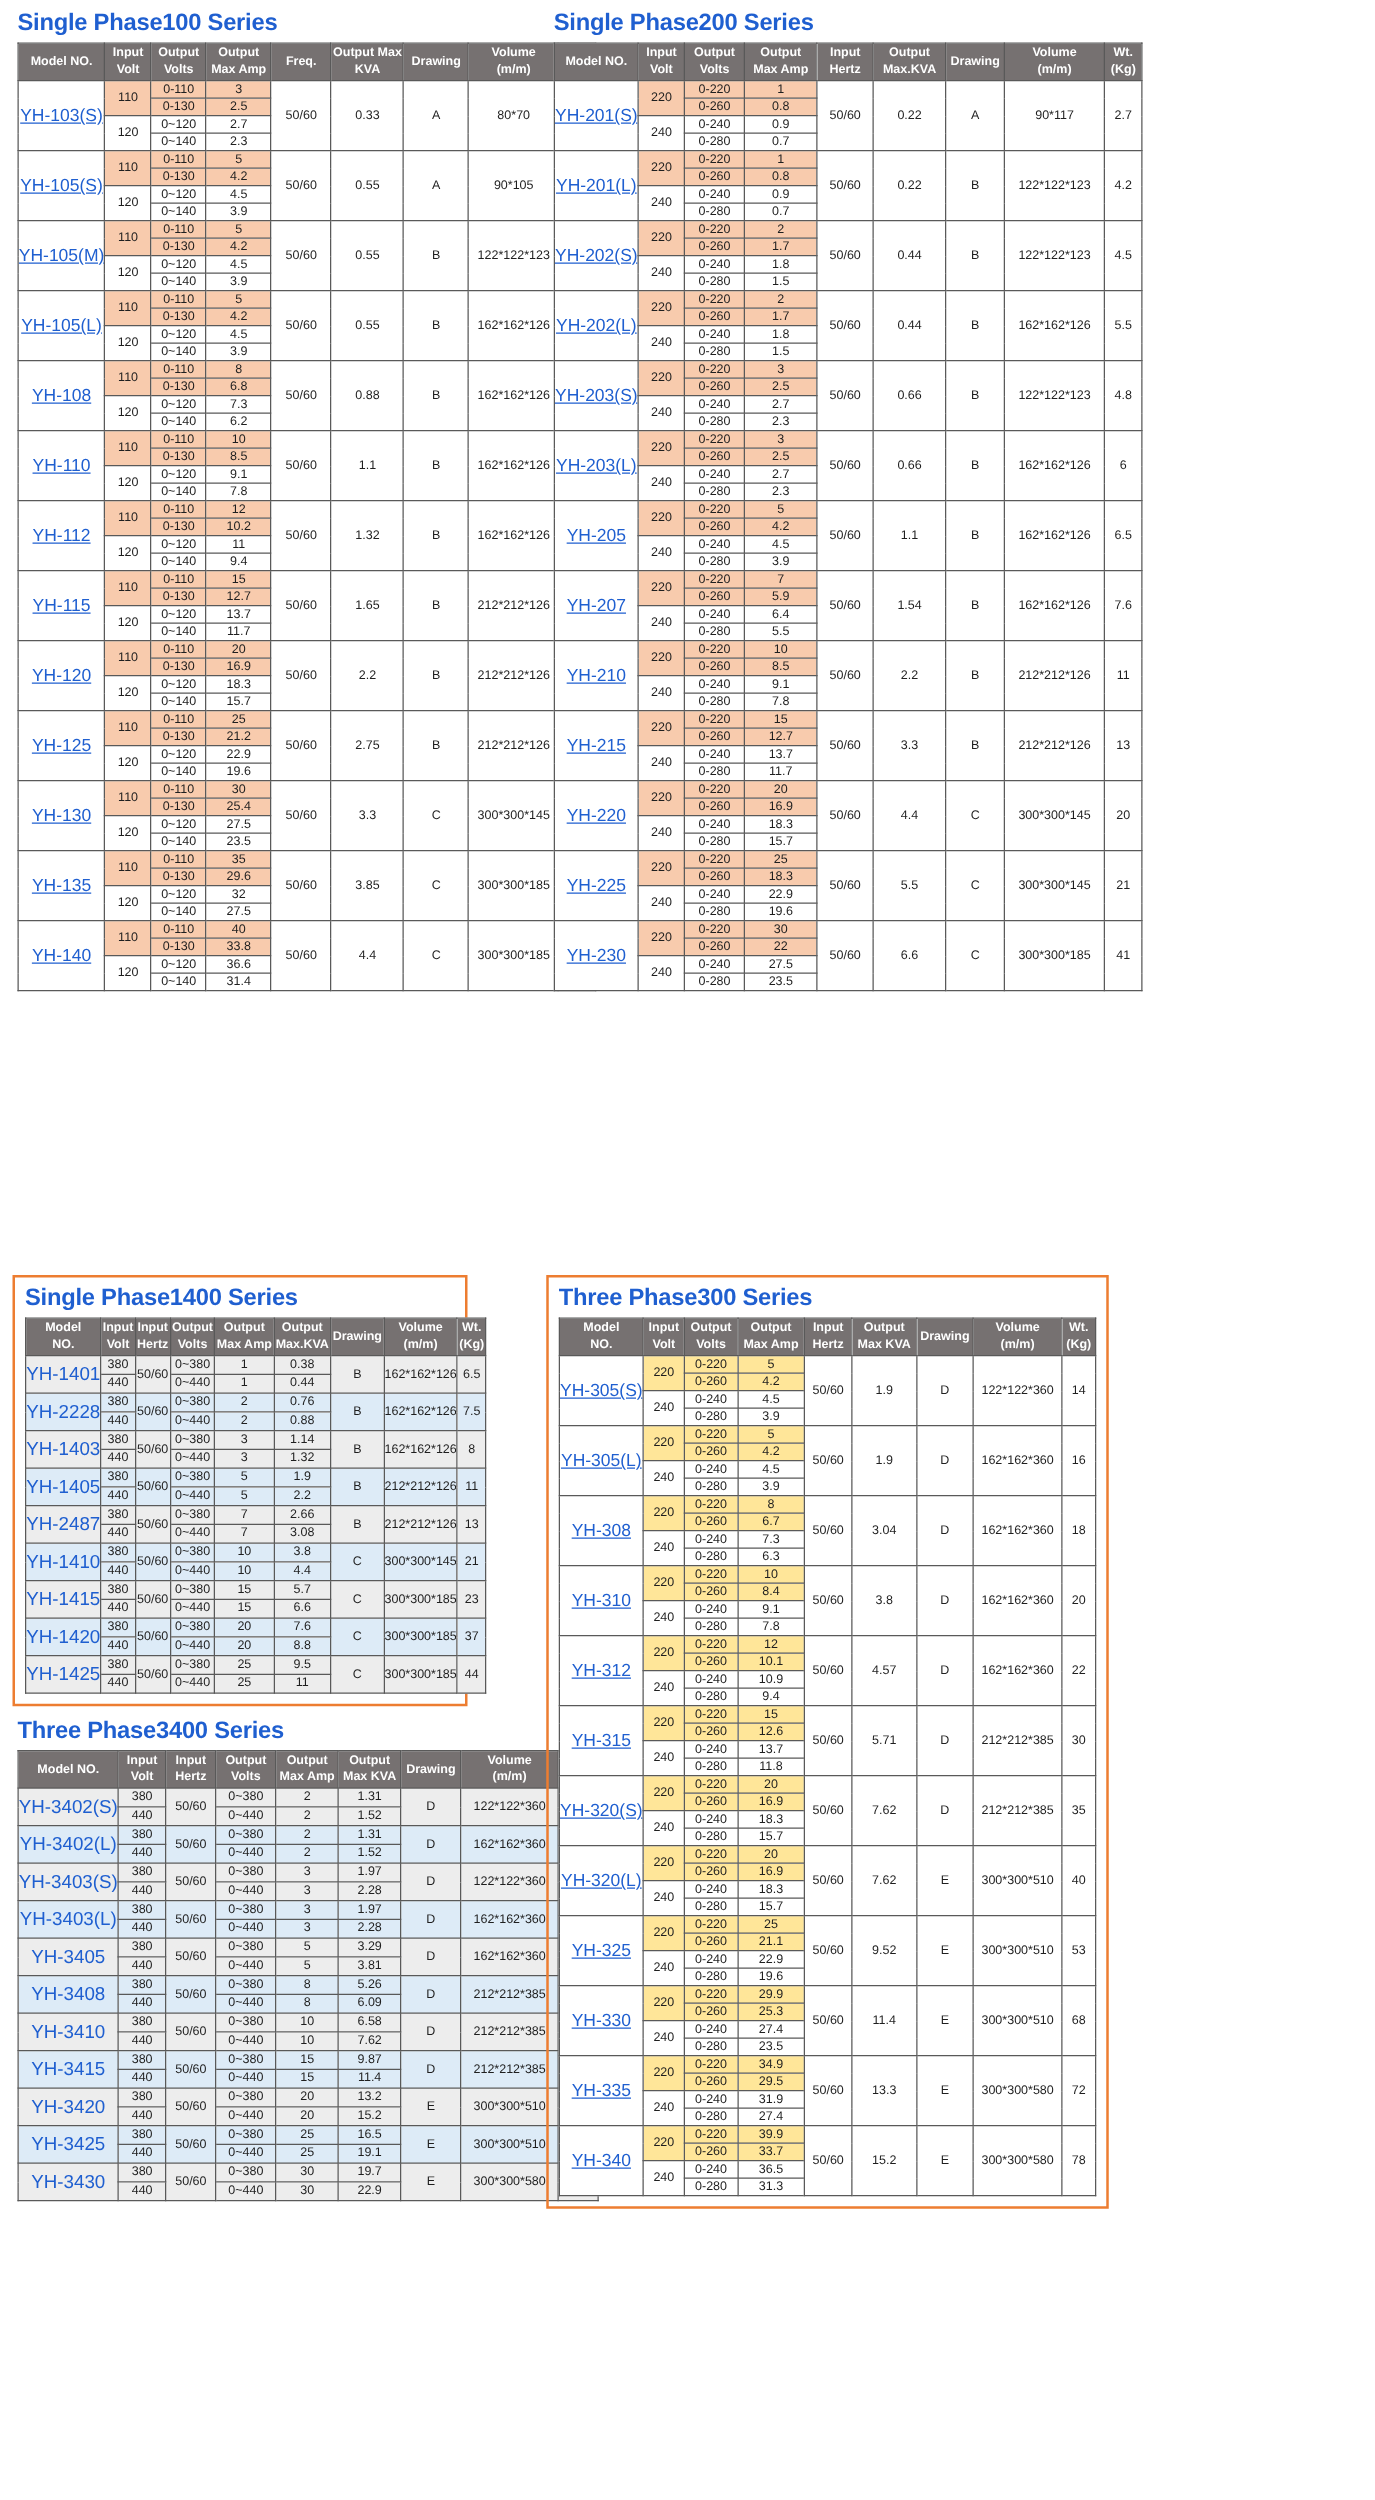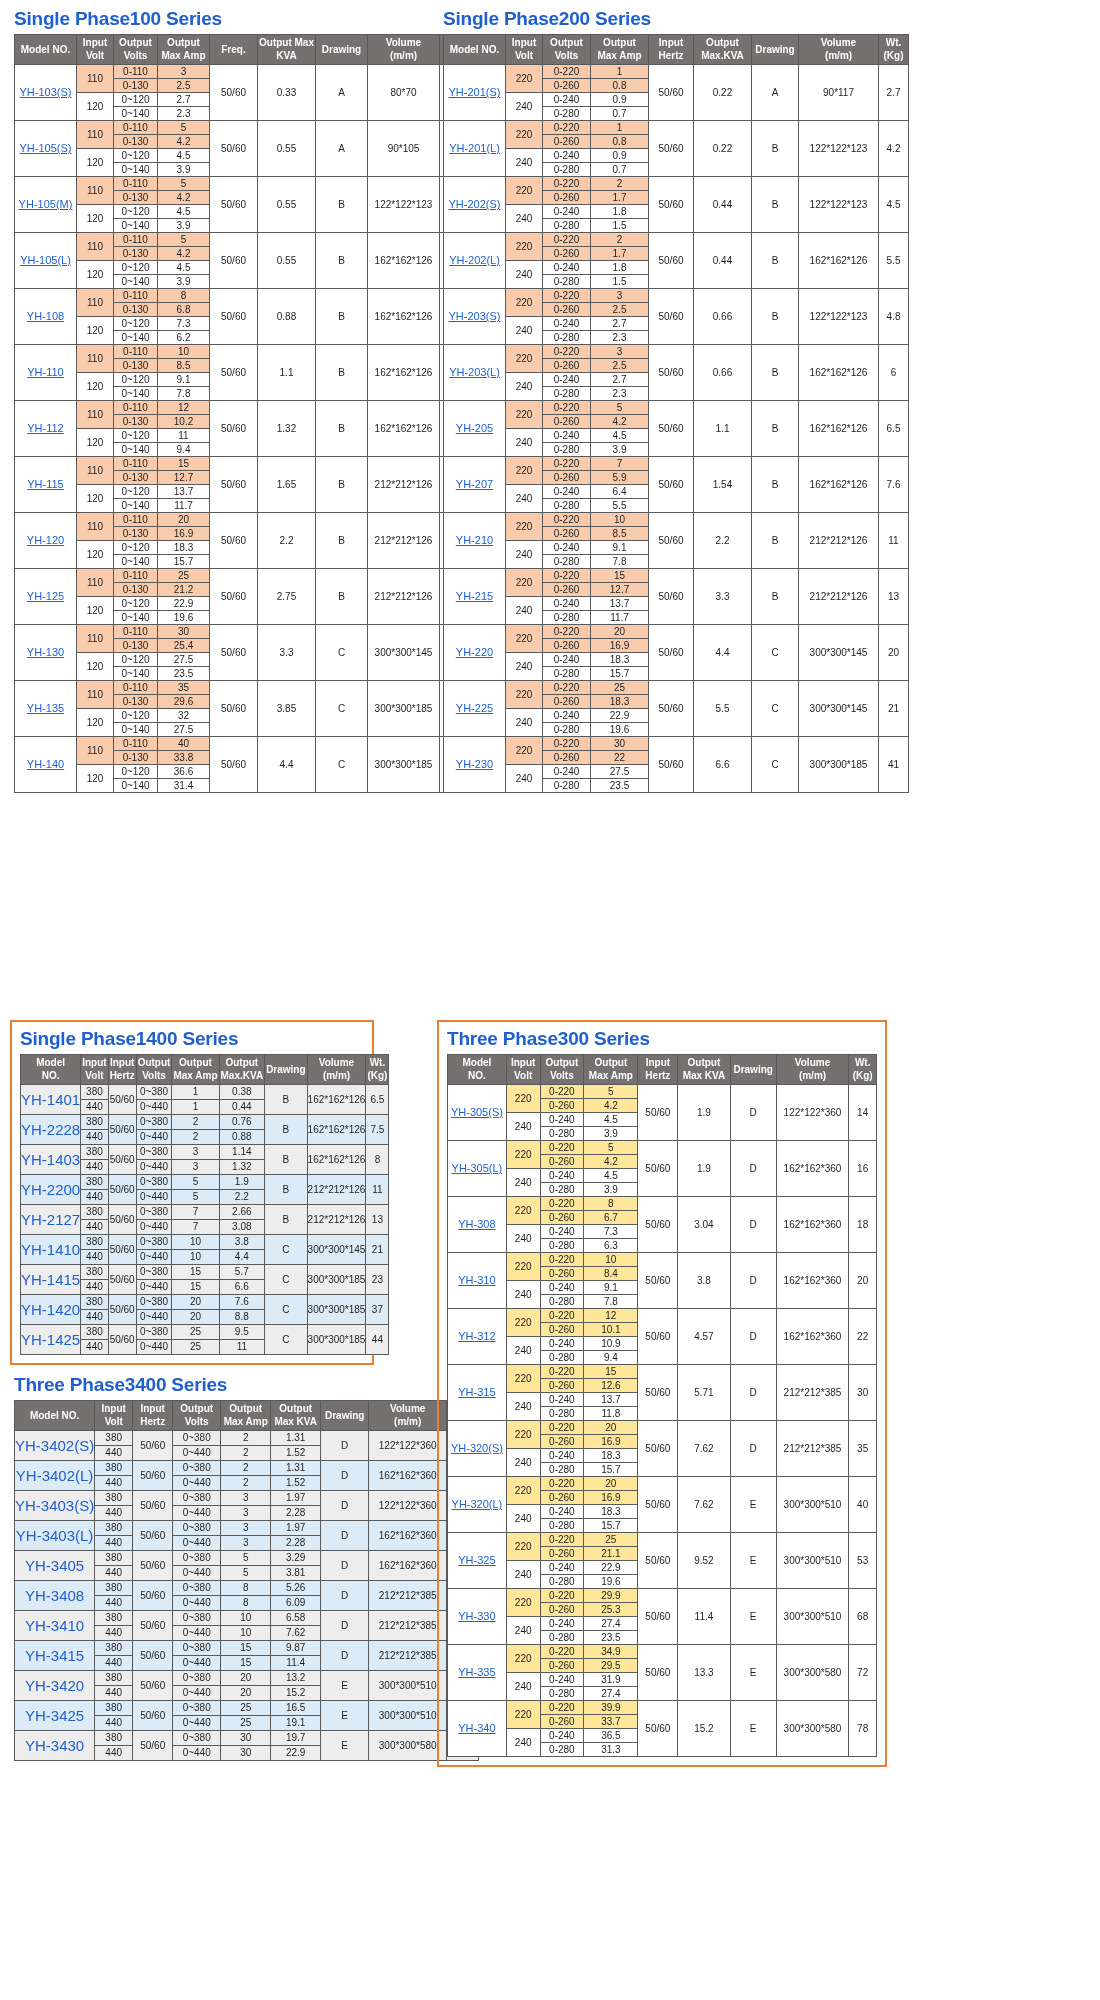--- a/index.html
+++ b/index.html
@@ -48,21 +48,21 @@
     font-weight:bold;
     font-size:10px;
     padding:2px 1px;
     height:30px;
   }
   table.spec thead th.two-line { line-height:1.25; }
 
   .model-link {
     color:#1F5FD0;
     text-decoration:underline;
-    font-size:11px;
+    font-size:14px;
     white-space:nowrap;
   }
   .model-plain {
     color:#1F5FD0;
     font-size:15px;
     white-space:nowrap;
   }
 
   
   .hl-peach { background:#F8CBAD; }
@@ -908,38 +908,38 @@
             <td rowspan="2">162*162*126</td>
             <td rowspan="2">8</td>
           </tr>
           <tr class="row-gray">
             <td style="height: 15px;">440</td>
             <td>0~440</td>
             <td>3</td>
             <td>1.32</td>
           </tr>
           <tr class="row-blue">
-            <td rowspan="2"><span class="model-plain">YH-2200</span></td>
+            <td rowspan="2"><span class="model-plain">YH-1405</span></td>
             <td style="height: 15px;">380</td>
             <td rowspan="2">50/60</td>
             <td>0~380</td>
             <td>5</td>
             <td>1.9</td>
             <td rowspan="2">B</td>
             <td rowspan="2">212*212*126</td>
             <td rowspan="2">11</td>
           </tr>
           <tr class="row-blue">
             <td style="height: 15px;">440</td>
             <td>0~440</td>
             <td>5</td>
             <td>2.2</td>
           </tr>
           <tr class="row-gray">
-            <td rowspan="2"><span class="model-plain">YH-2127</span></td>
+            <td rowspan="2"><span class="model-plain">YH-2487</span></td>
             <td style="height: 15px;">380</td>
             <td rowspan="2">50/60</td>
             <td>0~380</td>
             <td>7</td>
             <td>2.66</td>
             <td rowspan="2">B</td>
             <td rowspan="2">212*212*126</td>
             <td rowspan="2">13</td>
           </tr>
           <tr class="row-gray">

